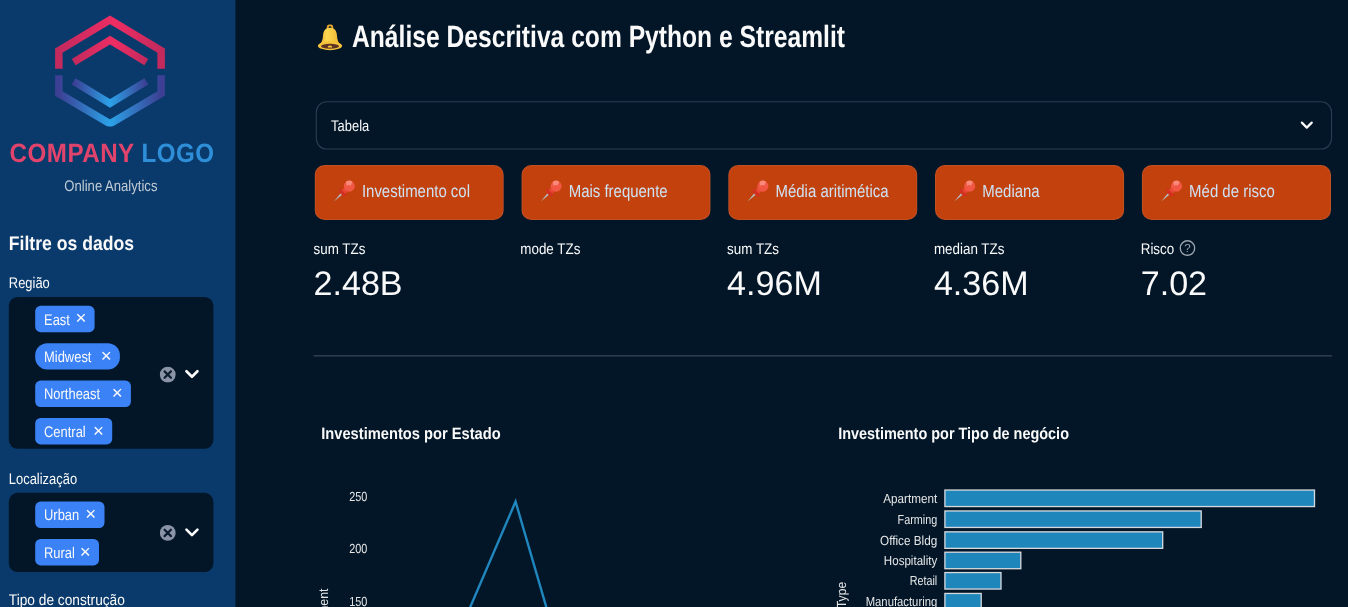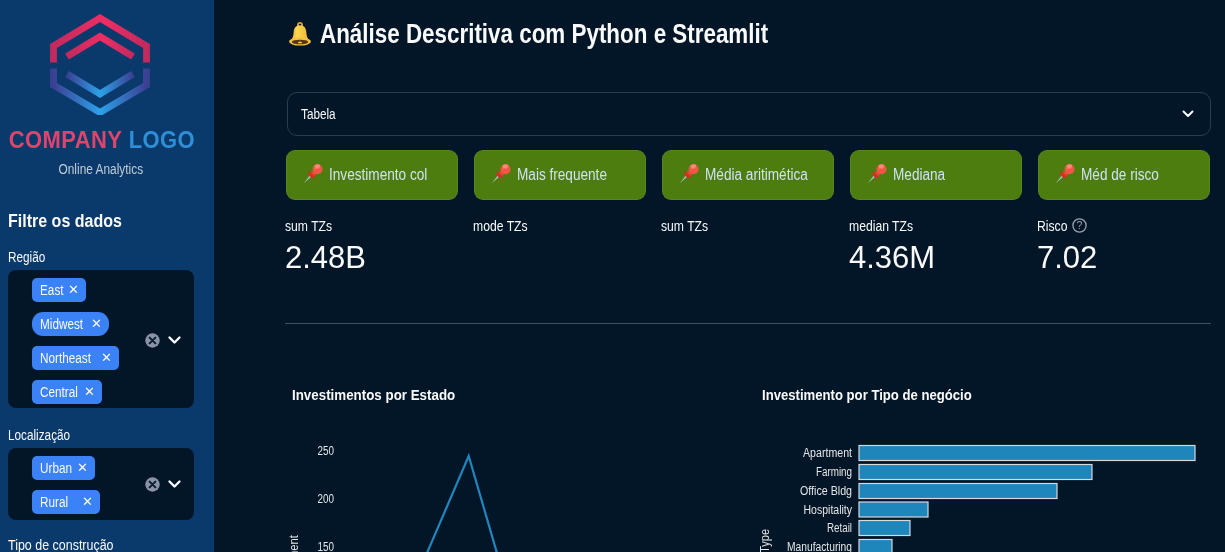--- a/index.html
+++ b/index.html
@@ -9,21 +9,21 @@
   #sidebar { position:absolute; left:0; top:0; width:214px; height:552px; background:#0a3a6b; }
   #main { position:absolute; left:214px; top:0; width:1011px; height:552px; }
   .sblabel { position:absolute; left:8px; font-size:14px; color:#fafafa; }
   .msbox { position:absolute; left:8px; width:186px; background:#021628; border-radius:8px; }
   .tag { position:absolute; left:32px; height:24px; background:#3b82f6; border-radius:5px;
     color:#fafafa; font-size:14px; line-height:24px; white-space:nowrap; }
   .tag .t { position:absolute; left:8px; top:0; transform:scaleX(0.84); transform-origin:left center; }
   .tag .x { position:absolute; right:7px; top:0; font-size:13px; }
   .sx { display:inline-block; transform:scaleX(0.85); transform-origin:left center; white-space:nowrap; }
   .sxc { display:inline-block; transform:scaleX(0.915); transform-origin:center center; white-space:nowrap; }
-  .btn { position:absolute; top:150px; width:172px; height:50px; background:#4d7c0f;
+  .btn { position:absolute; top:150px; width:172px; height:50px; background:#c2410c;
     border:1px solid rgba(190,215,240,0.10); border-radius:9px; display:flex;
     align-items:center; padding-left:13px; font-size:16px; color:#cfe2f3; }
   .btn svg { margin-right:5px; }
   .mlabel { position:absolute; top:218px; font-size:14px; color:#fafafa; }
   .mvalue { position:absolute; top:239.5px; font-size:31px; color:#fafafa; }
   .ctitle { position:absolute; top:386px; font-size:15px; font-weight:bold; color:#fafafa; }
 </style>
 </head>
 <body>
 <div id="sidebar">
@@ -78,21 +78,21 @@
     <path d="M 4.6,4.6 L 10.4,10.4 M 10.4,4.6 L 4.6,10.4" stroke="#0c1d31" stroke-width="2" stroke-linecap="round"></path>
     <path d="M 24.5,4.5 L 29.5,9.5 L 34.5,4.5" fill="none" stroke="#fafafa" stroke-width="2.4" stroke-linecap="round" stroke-linejoin="round"></path>
   </svg>
 
   <div class="sblabel" style="top:427px;"><span class="sx" style="transform:scaleX(0.84);">Localização</span></div>
   <div class="msbox" style="top:448px; height:72px;"></div>
   <div class="tag" style="top:456px; width:63px;">
       <span class="t">Urban</span>
       <span class="x">✕</span>
     </div>
-  <div class="tag" style="top:490px; width:68px;">
+  <div class="tag" style="top:490px; width:58px;">
       <span class="t">Rural</span>
       <span class="x">✕</span>
     </div>
   <svg class="abs" style="left:145px; top:477px;" width="40" height="15" viewBox="0 0 40 15">
     <circle cx="7.5" cy="7.5" r="7.2" fill="#8b93a6"></circle>
     <path d="M 4.6,4.6 L 10.4,10.4 M 10.4,4.6 L 4.6,10.4" stroke="#0c1d31" stroke-width="2" stroke-linecap="round"></path>
     <path d="M 24.5,4.5 L 29.5,9.5 L 34.5,4.5" fill="none" stroke="#fafafa" stroke-width="2.4" stroke-linecap="round" stroke-linejoin="round"></path>
   </svg>
 
   <div class="sblabel" style="top:537px;"><span class="sx" style="transform:scaleX(0.89);">Tipo de construção</span></div>
@@ -180,20 +180,21 @@
           <path d="M -4.9,-6.8 a5,5 0 0 1 4,-4.3 l 1.5,3.8 a 3,3 0 0 0 -2.4,2.6 Z" fill="#f9897a"></path>
         </g>
       </svg>
       <span class="sx">Méd de risco</span>
     </div>
 
   <div class="mlabel" style="left:71px;"><span class="sx" style="transform:scaleX(0.87);">sum TZs</span></div>
   <div class="mvalue" style="left:71px;">2.48B</div>
   <div class="mlabel" style="left:259px;"><span class="sx" style="transform:scaleX(0.87);">mode TZs</span></div>
   <div class="mlabel" style="left:447px;"><span class="sx" style="transform:scaleX(0.87);">sum TZs</span></div>
+  <div class="mvalue" style="left:447px;">4.96M</div>
   <div class="mlabel" style="left:635px;text-align:right;"><span class="sx" style="transform:scaleX(0.87);">median TZs</span></div>
   <div class="mvalue" style="left:635px;">4.36M</div>
   <div class="mlabel" style="left:823px;"><span class="sx" style="transform:scaleX(0.87);">Risco</span></div>
   <div class="mvalue" style="left:823px;">7.02</div>
   <svg class="abs" style="left:858px; top:218px;" width="15" height="15" viewBox="0 0 15 15">
     <circle cx="7.5" cy="7.5" r="6.6" fill="none" stroke="#9aa3ad" stroke-width="1.3"></circle>
     <text x="7.5" y="10.8" text-anchor="middle" font-size="10.5" fill="#9aa3ad" font-family="Liberation Sans">?</text>
   </svg>
 
   <div class="abs" style="left:71px; top:323px; width:926px; height:1px; background:#414e5c;"></div>

